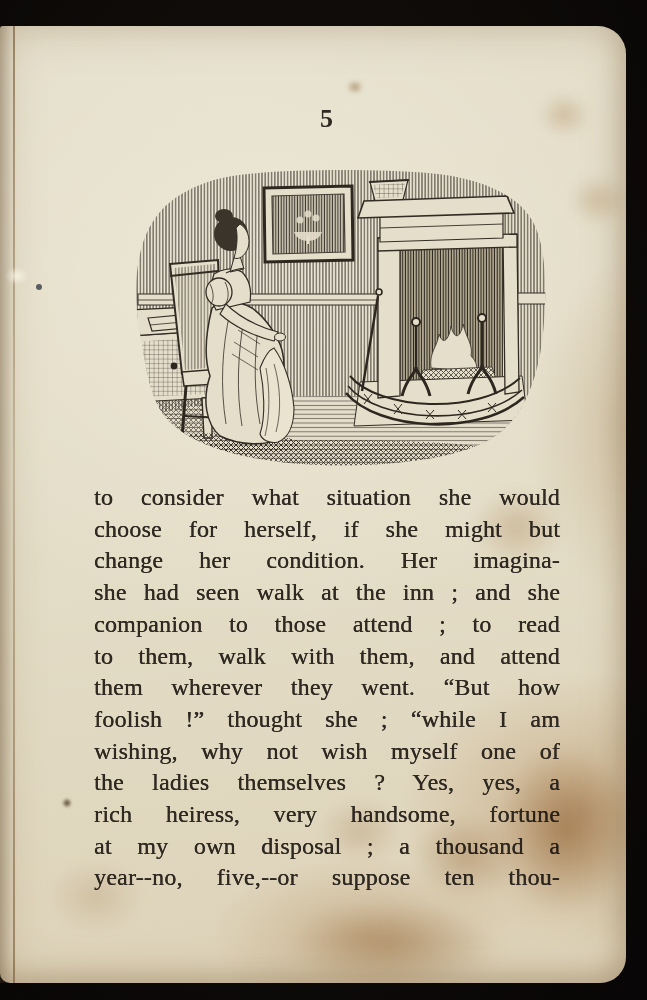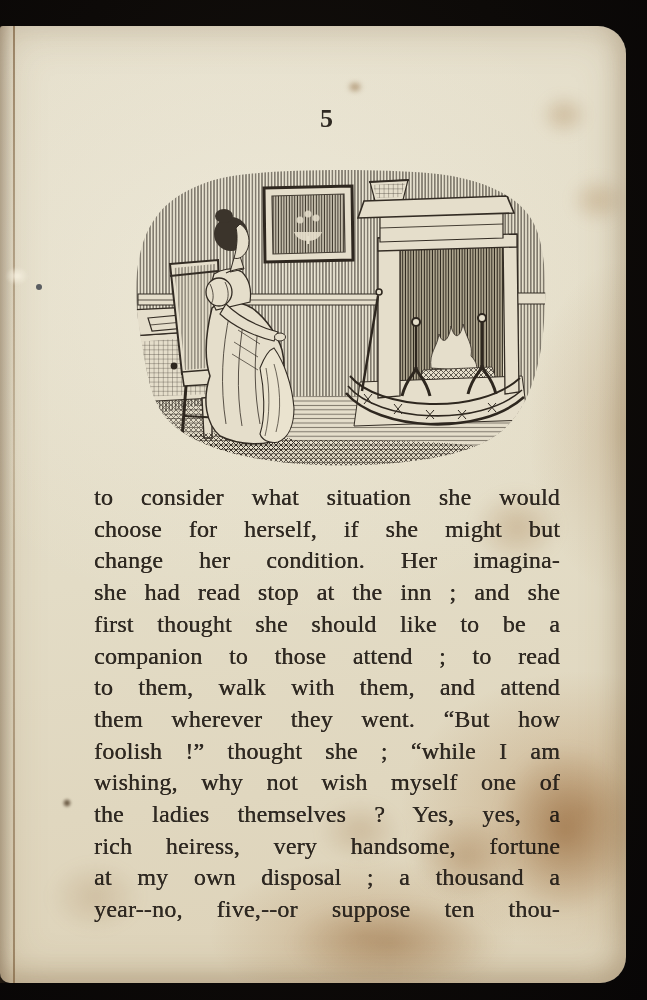--- a/index.html
+++ b/index.html
@@ -201,22 +201,21 @@
         <ellipse cx="98" cy="46" rx="9" ry="7" fill="#3b342b"></ellipse>
         <path d="M114,54 C121,58 125,68 122,78 C119,86 113,90 108,88 C111,78 112,66 110,58 Z" fill="#e5decb" stroke="#332c24" stroke-width="1"></path>
       </g>
     </g>
   </svg>
 
   <div class="body-text">
     <p>to consider what situation she would</p>
     <p>choose for herself, if she might but</p>
     <p>change her condition.  Her imagina-</p>
-    <p>she had read stop at the inn ; and she</p>
-    <p>first thought she should like to be a</p>
+    <p>she had seen walk at the inn ; and she</p>
     <p>companion to those attend ;  to read</p>
     <p>to them, walk with them, and attend</p>
     <p>them wherever they went. “But how</p>
     <p>foolish !” thought she ;  “while I am</p>
     <p>wishing, why not wish myself one of</p>
     <p>the ladies themselves ? Yes, yes, a</p>
     <p>rich heiress, very handsome, fortune</p>
     <p>at my own disposal ; a thousand a</p>
     <p>year--no, five,--or suppose ten thou-</p>
   </div>

